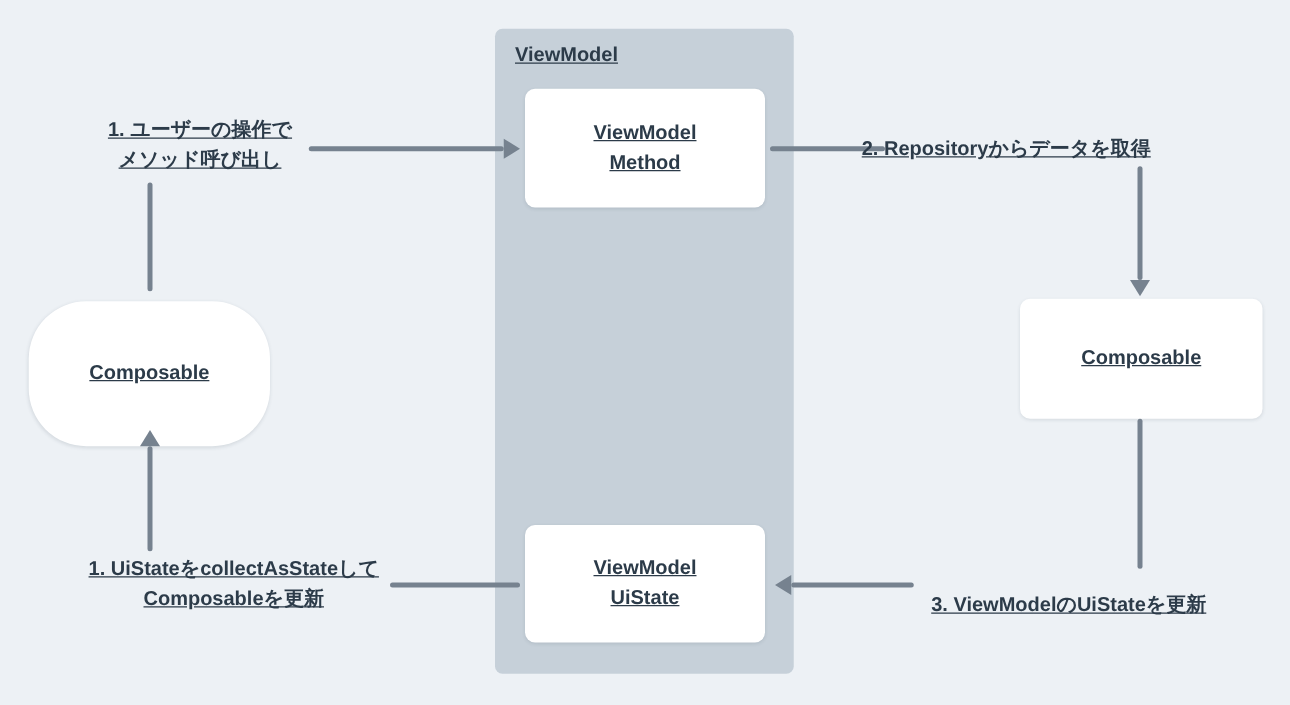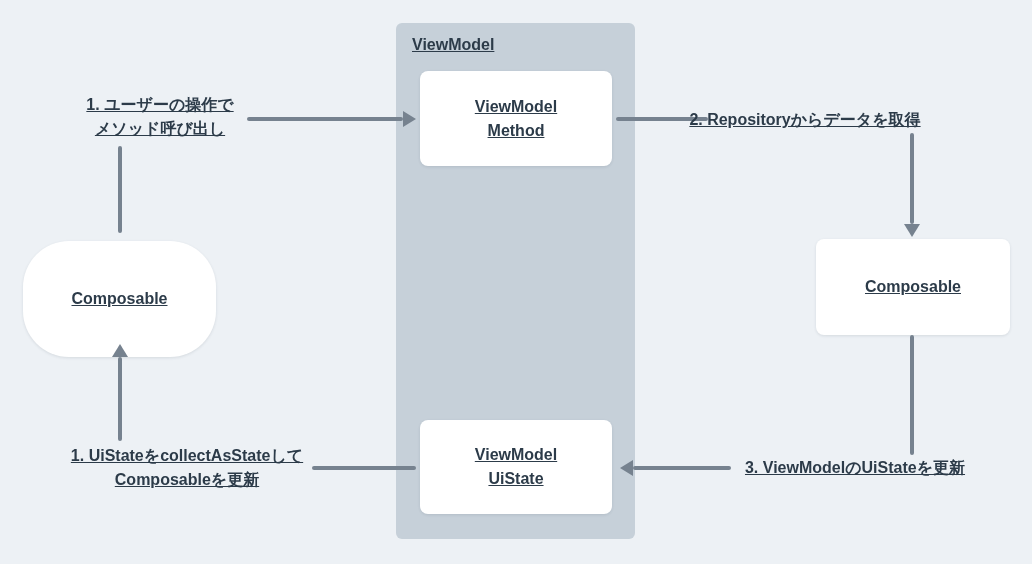--- a/index.html
+++ b/index.html
@@ -63,21 +63,21 @@
     position: absolute;
     font-size: 16px;
     font-weight: 700;
     line-height: 24px;
     color: var(--text);
     text-align: center;
     white-space: pre-line;
   }
   .label-1 { left: 40px;  top: 93px;  width: 240px; }
   .label-2 { left: 645px; top: 108px; width: 320px; }
-  .label-3 { left: 695px; top: 456px; width: 320px; }
+  .label-3 { left: 695px; top: 473px; width: 320px; }
   .label-4 { left: 27px;  top: 444px; width: 320px; }
   
   .line { position: absolute; background: var(--arrow); border-radius: 2px; }
   .e1v { left: 118px; top: 146px; width: 4px;   height: 87px; }
   .e1h { left: 247px; top: 117px; width: 156px; height: 4px;  }
   .e2h { left: 616px; top: 117px; width: 92px;  height: 4px;  }
   .e2v { left: 910px; top: 133px; width: 4px;   height: 91px; }
   .e3v { left: 910px; top: 335px; width: 4px;   height: 120px;}
   .e3h { left: 633px; top: 466px; width: 98px;  height: 4px;  }
   .e4h { left: 312px; top: 466px; width: 104px; height: 4px;  }

